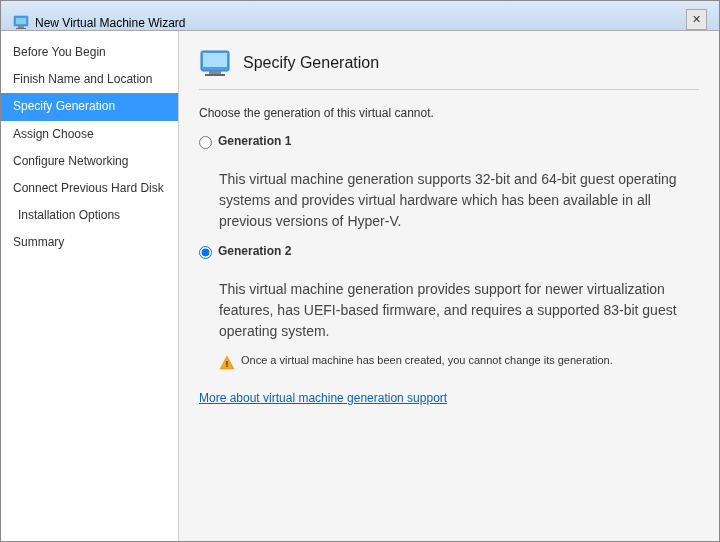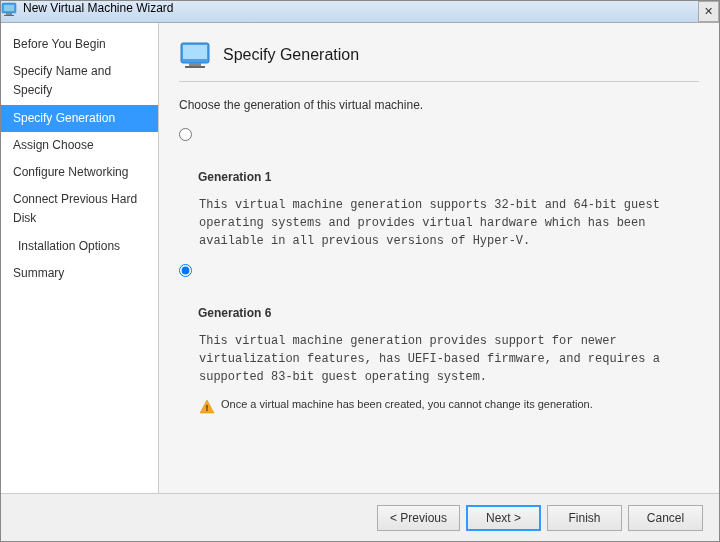--- a/index.html
+++ b/index.html
@@ -18,24 +18,24 @@
       width: 720px;
       height: 542px;
       background: #f0f0f0;
       border: 1px solid #888;
       box-shadow: 2px 2px 8px rgba(0,0,0,0.4);
       display: flex;
       flex-direction: column;
     }
     .title-bar {
       background: linear-gradient(to bottom, #dde9f8, #c4d9f0);
-      height: 22px;
-      display: flex;
-      align-items: flex-start;
-      padding: 0 0;
+      height: 30px;
+      display: flex;
+      align-items: flex-end;
+      padding: 0 12px;
       border-bottom: 1px solid #aaa;
       flex-shrink: 0;
     }
     .title-bar-icon {
       width: 16px;
       height: 16px;
       margin-right: 6px;
       flex-shrink: 0;
     }
     .title-bar-text {
@@ -55,21 +55,21 @@
       cursor: pointer;
       font-size: 11px;
       color: #333;
     }
     .content-area {
       display: flex;
       flex: 1;
       overflow: hidden;
     }
     .sidebar {
-      width: 158px;
+      width: 178px;
       background: white;
       border-right: 1px solid #ccc;
       padding: 8px 0;
       flex-shrink: 0;
     }
     .sidebar-item {
       padding: 4px 12px;
       cursor: pointer;
       color: #333;
       font-size: 12px;
@@ -120,28 +120,26 @@
       margin-top: 2px;
       margin-right: 6px;
       flex-shrink: 0;
       cursor: pointer;
     }
     .radio-label {
       font-size: 12px;
       font-weight: bold;
       color: #333;
       cursor: pointer;
-      margin-top: 44px;
     }
     .option-description {
-      font-size: 12px;
+      font-size: 14px;
       color: #444;
-      margin: 12px 0 12px 20px;
+      margin: 20px 0 12px 20px;
       line-height: 1.5;
-      font-family: Liberation Mono, monospace;
     }
     .warning-box {
       display: flex;
       align-items: flex-start;
       margin-top: 4px;
       margin-left: 20px;
     }
     .warning-icon {
       width: 16px;
       height: 16px;
@@ -208,21 +206,21 @@
       </svg>
     </div>
     <span class="title-bar-text">New Virtual Machine Wizard</span>
     <div class="title-bar-close">✕</div>
   </div>
 
   <div class="content-area">
 
     <div class="sidebar">
       <div class="sidebar-item">Before You Begin</div>
-      <div class="sidebar-item">Specify Name and Specify</div>
+      <div class="sidebar-item">Finish Name and Location</div>
       <div class="sidebar-item active">Specify Generation</div>
       <div class="sidebar-item">Assign Choose</div>
       <div class="sidebar-item">Configure Networking</div>
       <div class="sidebar-item">Connect Previous Hard Disk</div>
       <div class="sidebar-item indented">Installation Options</div>
       <div class="sidebar-item">Summary</div>
     </div>
 
     <div class="main-content">
 
@@ -231,46 +229,43 @@
           <svg width="32" height="32" viewBox="0 0 32 32">
             <rect x="2" y="4" width="28" height="20" rx="2" fill="#4a9fe8" stroke="#2a7fc8" stroke-width="1"></rect>
             <rect x="4" y="6" width="24" height="14" fill="#aaddff"></rect>
             <rect x="10" y="24" width="12" height="3" fill="#888"></rect>
             <rect x="6" y="27" width="20" height="2" fill="#666"></rect>
           </svg>
         </div>
         <h1 class="page-title">Specify Generation</h1>
       </div>
 
-      <p class="description">Choose the generation of this virtual machine.</p>
+      <p class="description">Choose the generation of this virtual cannot.</p>
 
       <div class="radio-option">
         <input type="radio" name="generation" id="gen1" style="">
         <label for="gen1" class="radio-label">Generation 1</label>
       </div>
       <p class="option-description">This virtual machine generation supports 32-bit and 64-bit guest operating systems and provides virtual hardware which has been available in all previous versions of Hyper-V.</p>
 
       <div class="radio-option">
         <input type="radio" name="generation" id="gen2" checked="" style="">
-        <label for="gen2" class="radio-label">Generation 6</label>
+        <label for="gen2" class="radio-label">Generation 2</label>
       </div>
       <p class="option-description">This virtual machine generation provides support for newer virtualization features, has UEFI-based firmware, and requires a supported 83-bit guest operating system.</p>
 
       <div class="warning-box">
         <div class="warning-icon">
           <svg width="16" height="16" viewBox="0 0 16 16">
             <polygon points="8,1 15,14 1,14" fill="#f5a623" stroke="#d4890a" stroke-width="0.5"></polygon>
             <text x="8" y="12" text-anchor="middle" font-size="9" font-weight="bold" fill="#333">!</text>
           </svg>
         </div>
         <span class="warning-text">Once a virtual machine has been created, you cannot change its generation.</span>
       </div>
 
+      <div class="link-area">
+        <a class="link-text" href="#">More about virtual machine generation support</a>
+      </div>
     </div>
   </div>
 
-  <div class="bottom-bar">
-    <button class="btn">&lt; Previous</button>
-    <button class="btn active-btn">Next &gt;</button>
-    <button class="btn">Finish</button>
-    <button class="btn">Cancel</button>
-  </div>
 </div>
 
 </body></html>

